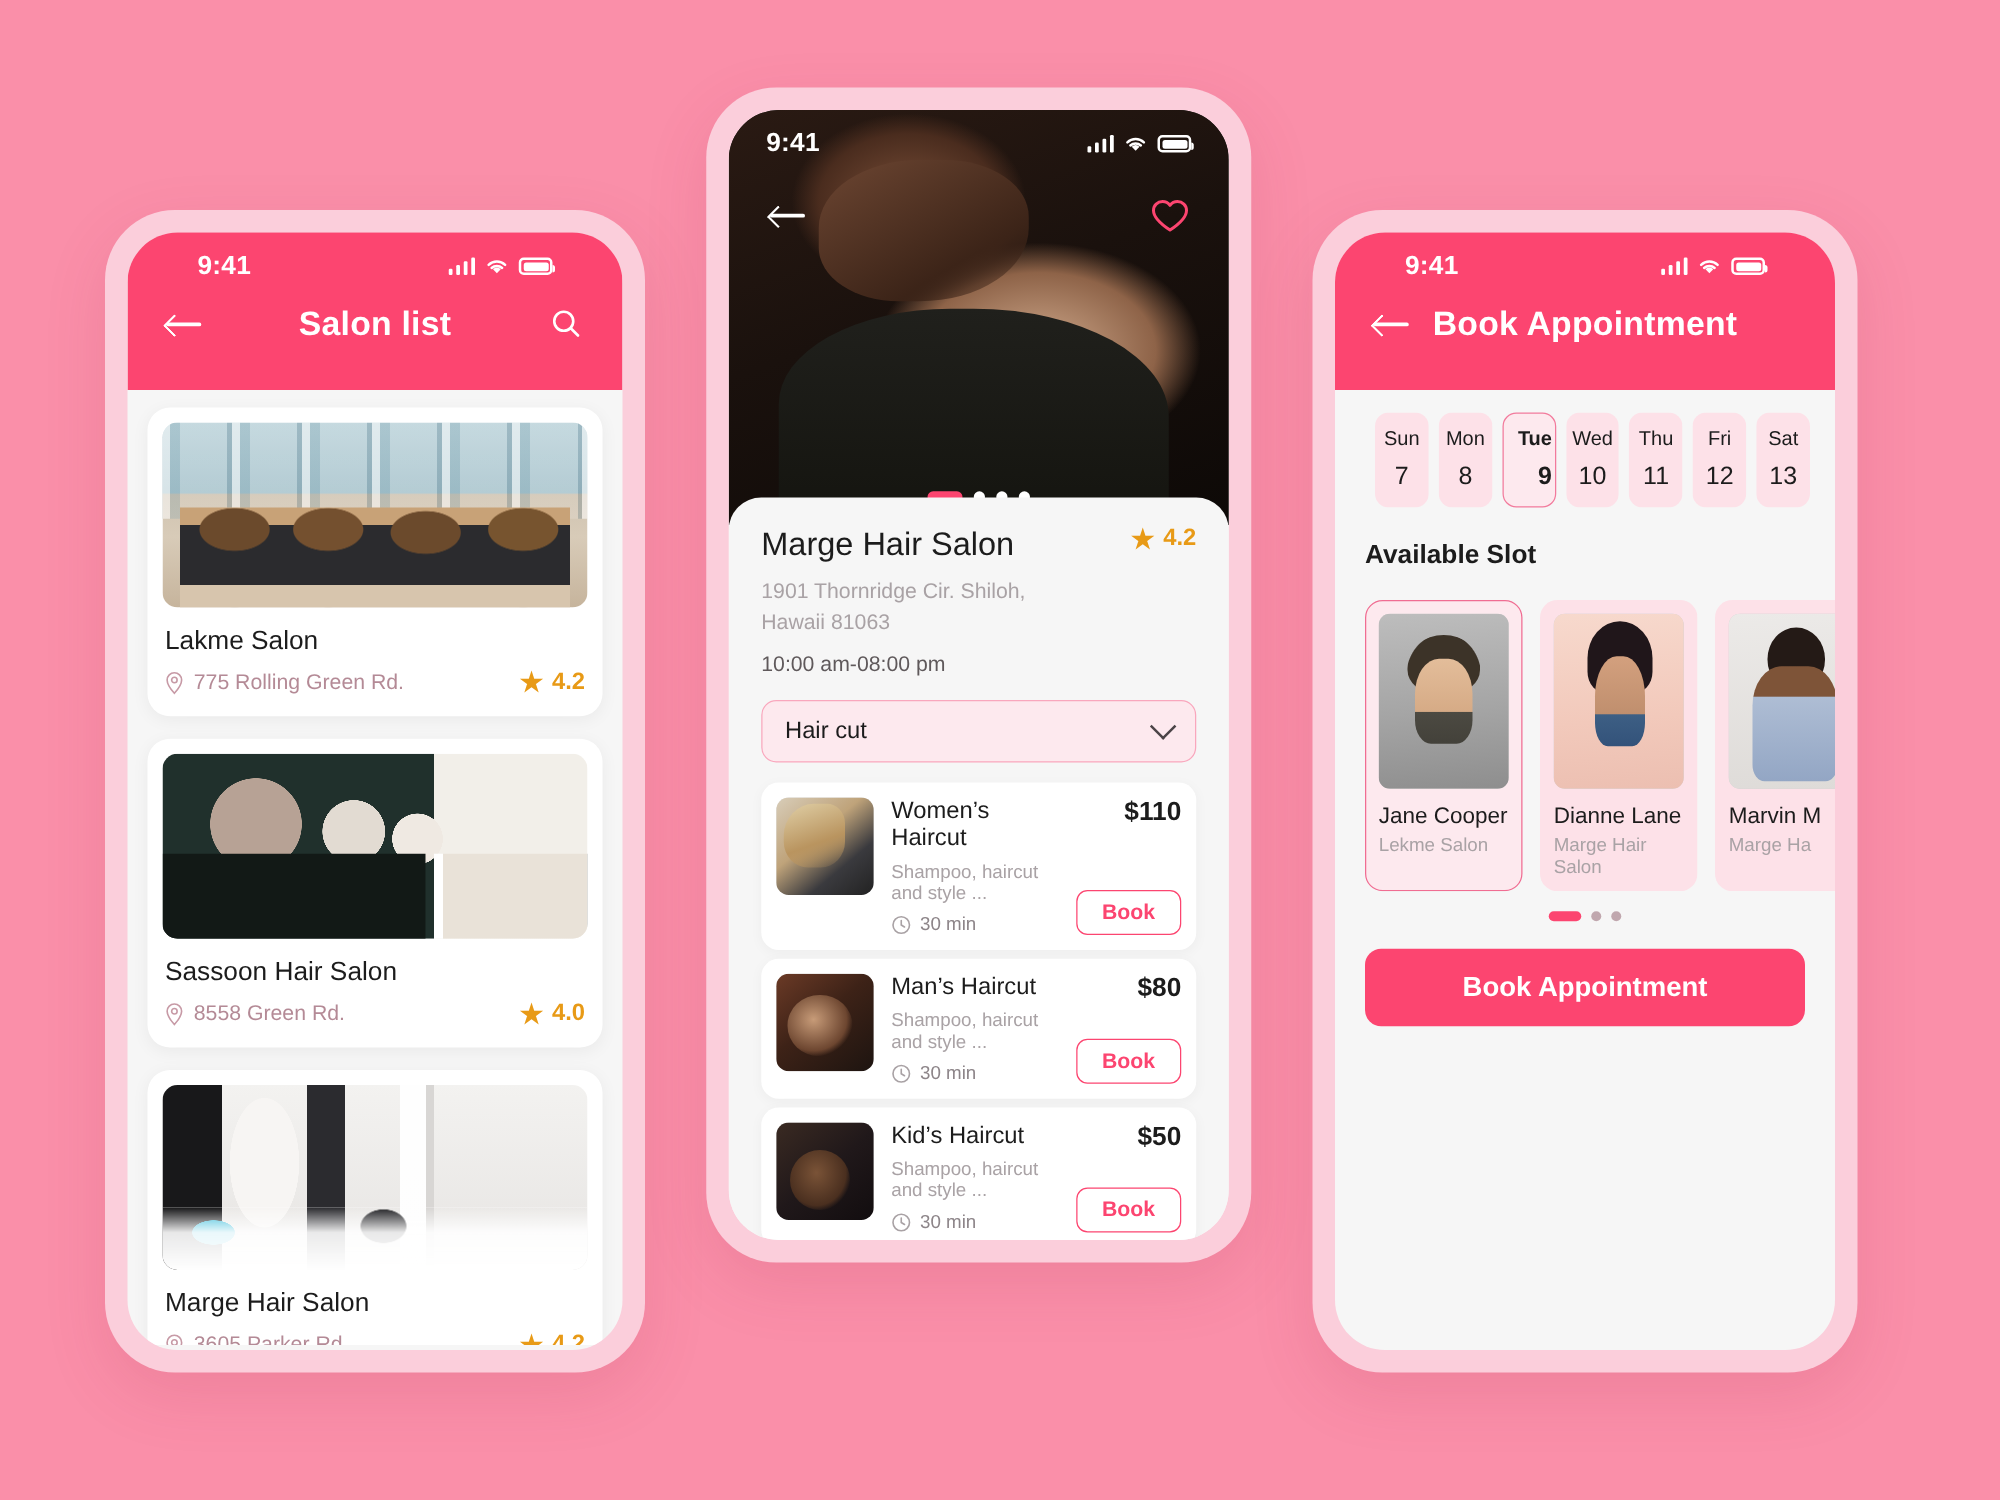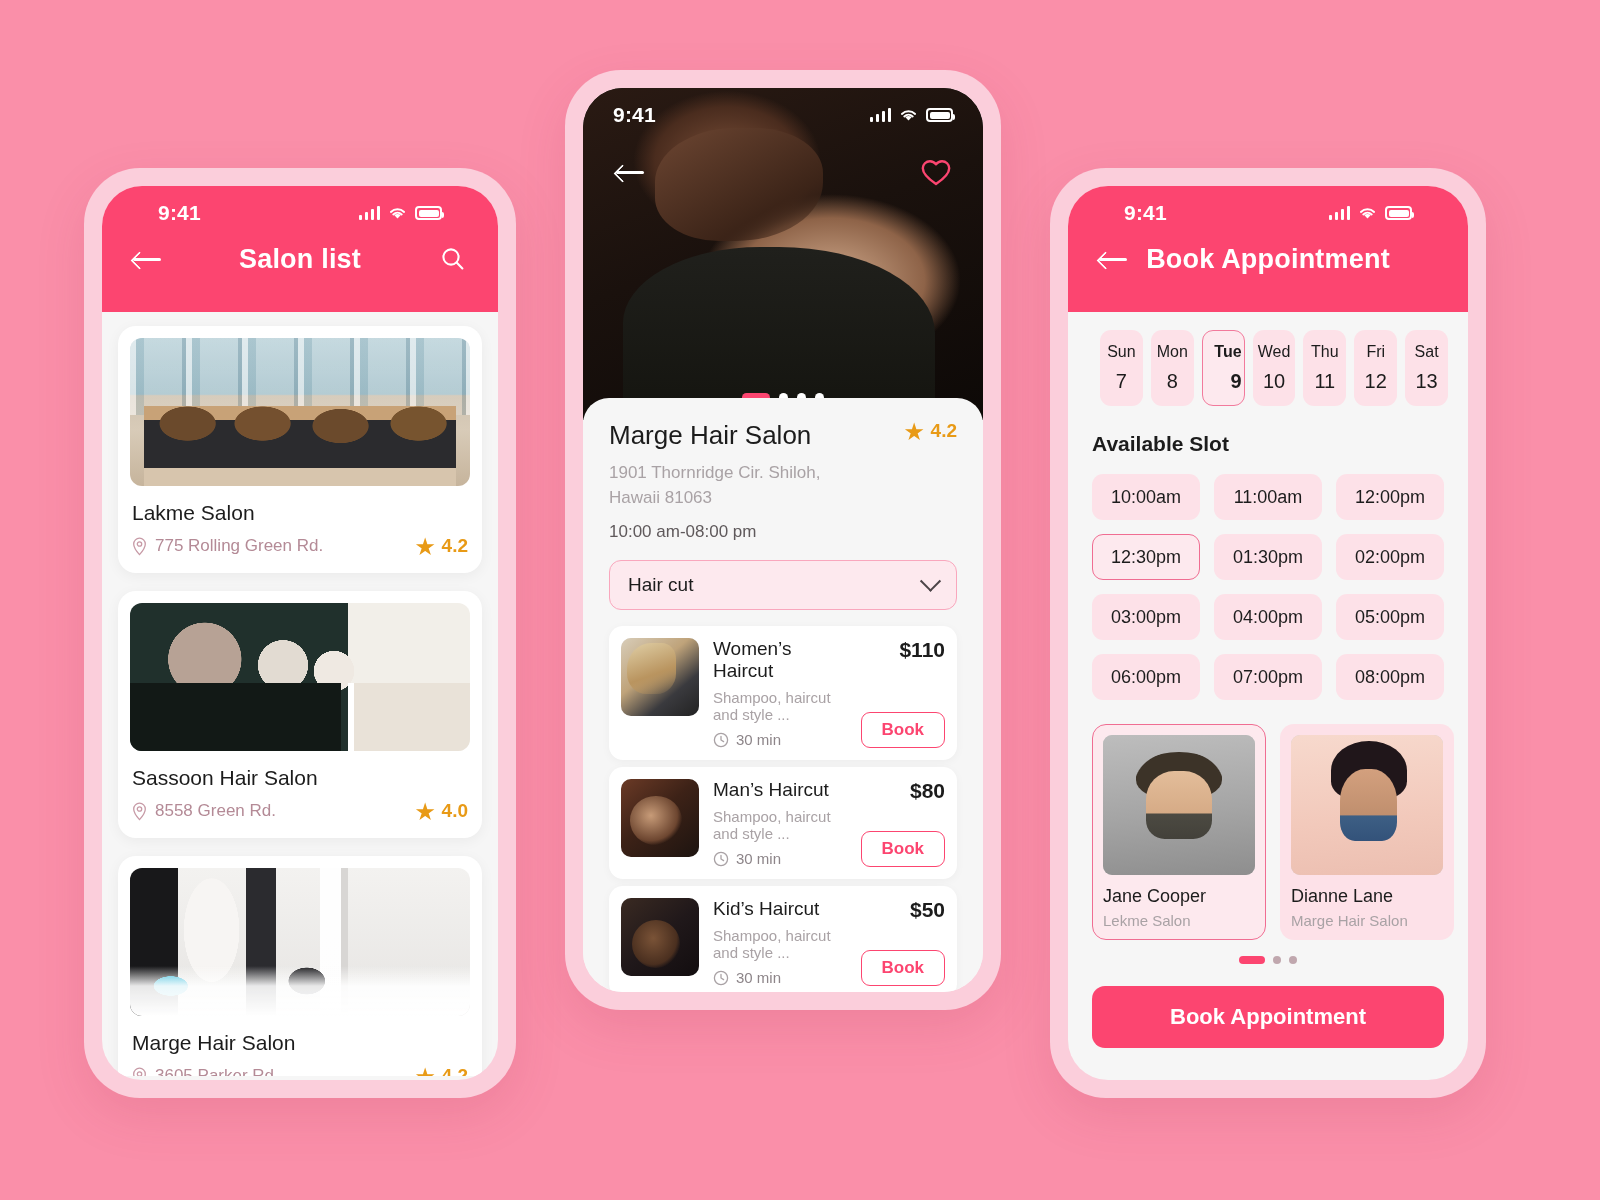--- a/index.html
+++ b/index.html
@@ -267,21 +267,21 @@
     height: 46px; display: flex; align-items: center; justify-content: center;
     font-size: 18px; color: #1c1c1c; border: 1.5px solid transparent;
   }
   .slot.sel { background: #fde9ee; border-color: #f06d92; }
 
   .stylists {
     display: flex; gap: 14px; padding: 24px 0 0 24px;
     overflow: hidden;
   }
   .stylist {
-    flex: none; width: 174px;
+    flex: none; width: 126px;
     background: #fde1e8; border-radius: 14px;
     padding: 10px; border: 1.5px solid transparent;
   }
   .stylist.sel { background: #fde9ee; border-color: #f06d92; }
   .stylist-photo {
     width: 100%; height: 140px; border-radius: 9px;
     overflow: hidden; position: relative; background: #cfcfcf;
   }
   .stylist-name { font-size: 18px; color: #1c1c1c; margin-top: 11px; }
   .stylist-salon { font-size: 15px; color: #a9a2a5; margin-top: 5px; }
@@ -704,34 +704,20 @@
         <div class="day-num">12</div>
       </div>
       <div class="day">
         <div class="day-name">Sat</div>
         <div class="day-num">13</div>
       </div>
     </div>
 
     <div class="section-label">Available Slot</div>
 
-    <div class="slots">
-      <div class="slot">10:00am</div>
-      <div class="slot">11:00am</div>
-      <div class="slot">12:00pm</div>
-      <div class="slot sel">12:30pm</div>
-      <div class="slot">01:30pm</div>
-      <div class="slot">02:00pm</div>
-      <div class="slot">03:00pm</div>
-      <div class="slot">04:00pm</div>
-      <div class="slot">05:00pm</div>
-      <div class="slot">06:00pm</div>
-      <div class="slot">07:00pm</div>
-      <div class="slot">08:00pm</div>
-    </div>
 
     <div class="stylists">
       <div class="stylist sel">
         <div class="stylist-photo">
             <span class="ph ph-jane"></span>
           </div>
         <div class="stylist-name">Jane Cooper</div>
         <div class="stylist-salon">Lekme Salon</div>
       </div>
       <div class="stylist">

